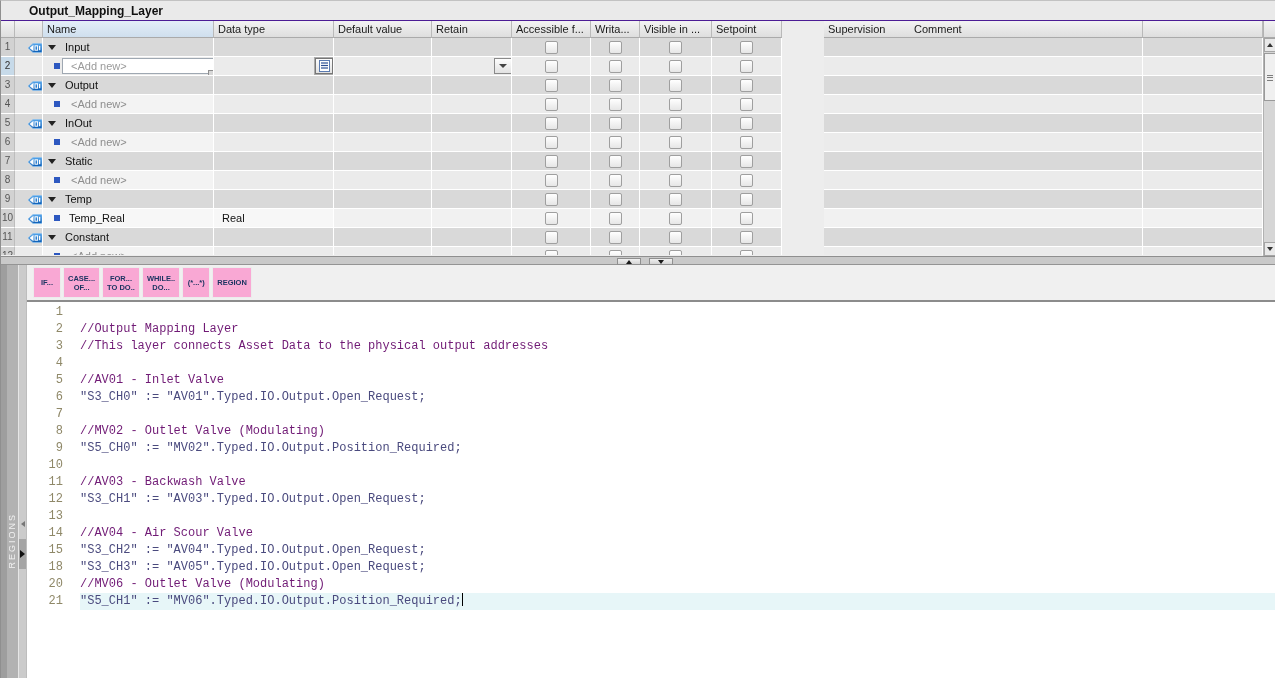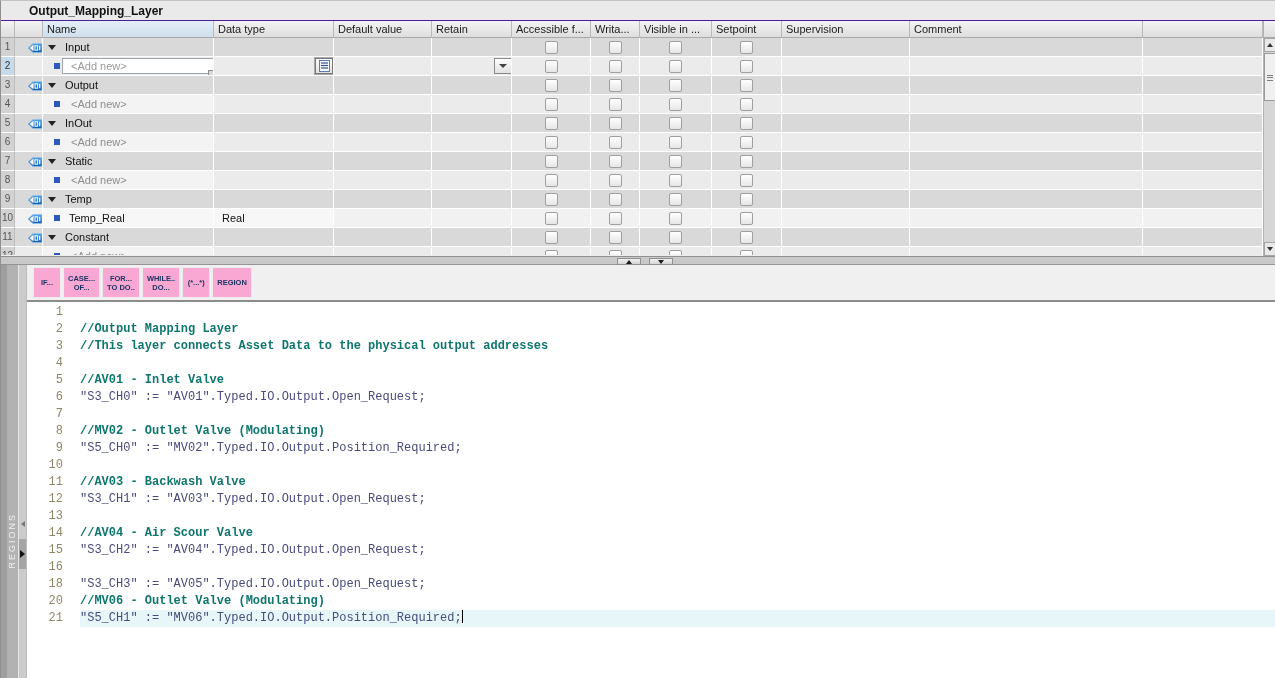--- a/index.html
+++ b/index.html
@@ -16,21 +16,21 @@
   #theader { position:absolute; left:0; top:20px; width:1269px; height:17px; }
   .hcell { position:absolute; top:0; height:17px; background:linear-gradient(#f3f3f3,#dedede);
     border-right:1px solid #b9b9b9; border-bottom:1px solid #aaa;
     font-size:11px; color:#1a1a1a; line-height:16px; padding-left:4px; overflow:hidden; white-space:nowrap; }
   .hcell.hl { background:linear-gradient(#e4eef8,#cfdfee); }
 
   
   .c-num {left:0;width:14px} .c-icon{left:14px;width:28px} .c-name{left:42px;width:171px}
   .c-dt{left:213px;width:120px} .c-def{left:333px;width:98px} .c-ret{left:431px;width:80px}
   .c-acc{left:511px;width:79px} .c-wri{left:590px;width:49px} .c-vis{left:639px;width:72px}
-  .c-set{left:711px;width:70px} .c-sup{left:781px;width:128px} .c-com{left:909px;width:233px}
+  .c-set{left:711px;width:70px} .c-sup{left:823px;width:128px} .c-com{left:909px;width:233px}
   .c-ext{left:1142px;width:120px}
 
   #trows { position:absolute; left:0; top:37px; width:1262px; height:217px; overflow:hidden; }
   .trow { position:absolute; left:0; width:1262px; height:19px; }
   .cell { position:absolute; top:0; height:19px; border-right:1px solid #fff; border-bottom:1px solid #fff;
     font-size:11px; line-height:18px; overflow:hidden; white-space:nowrap; }
   .kind-section .cell { background:#d9d9d9; }
   .kind-add .cell, .kind-editing .cell { background:#ebebeb; }
   .kind-add .c-name { background:#f3f3f3; }
   .kind-var .cell { background:#f1f1f1; }
@@ -104,21 +104,21 @@
     border-bottom:2px solid #8c8c8c; display:flex; align-items:center; padding-left:6px; gap:2px; }
   .tbtn { background:#f9a8d4; border:1px solid #ececec; height:31px; min-width:28px; padding:0 4px;
     display:flex; flex-direction:column; align-items:center; justify-content:center;
     font-size:7.5px; font-weight:bold; color:#1c3461; line-height:9px; text-align:center; cursor:pointer; }
 
   #code { position:absolute; left:26px; top:301px; width:1249px; height:377px; background:#fff;
     padding-top:2px; font-family:"Liberation Mono","DejaVu Sans Mono",monospace; font-size:12px; }
   .cl { display:flex; height:17px; line-height:17px; }
   .cl .g { width:42px; flex:none; text-align:right; padding-right:6px; color:#8f8868; }
   .cl .b { flex:1; margin-left:11px; white-space:pre; color:#4a4a7e; }
-  .cl.comment .b { color:#0f766e;font-weight:bold; }
+  .cl.comment .b { color:#701a75; }
   .cl.current .b { background:#e7f6f8; }
   .caret { display:inline-block; width:1px; height:13px; background:#000; vertical-align:-2px; }
 </style>
 </head>
 <body>
 
 <div id="app">
 
   <div id="titlebar">
     <span class="t">Output_Mapping_Layer</span>
@@ -656,24 +656,20 @@
         <div class="b"></div>
       </div>
       <div class="cl comment">
         <div class="g">14</div>
         <div class="b">//AV04 - Air Scour Valve</div>
       </div>
       <div class="cl stmt">
         <div class="g">15</div>
         <div class="b">"S3_CH2" := "AV04".Typed.IO.Output.Open_Request;</div>
       </div>
-      <div class="cl blank">
-        <div class="g">16</div>
-        <div class="b"></div>
-      </div>
       <div class="cl stmt">
         <div class="g">18</div>
         <div class="b">"S3_CH3" := "AV05".Typed.IO.Output.Open_Request;</div>
       </div>
       <div class="cl comment">
         <div class="g">20</div>
         <div class="b">//MV06 - Outlet Valve (Modulating)</div>
       </div>
       <div class="cl stmt current">
         <div class="g">21</div>

